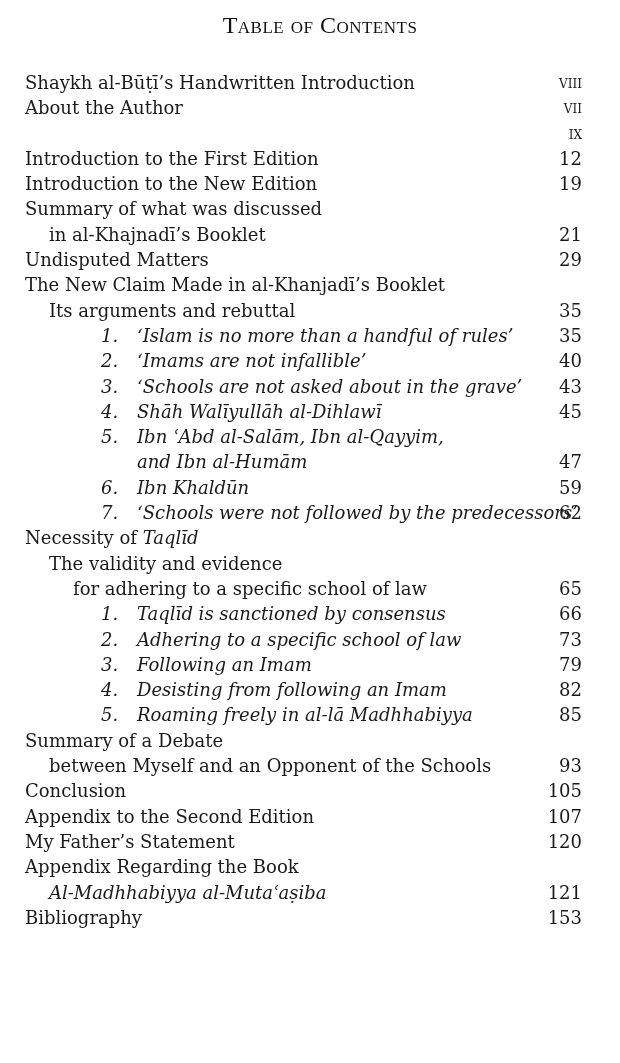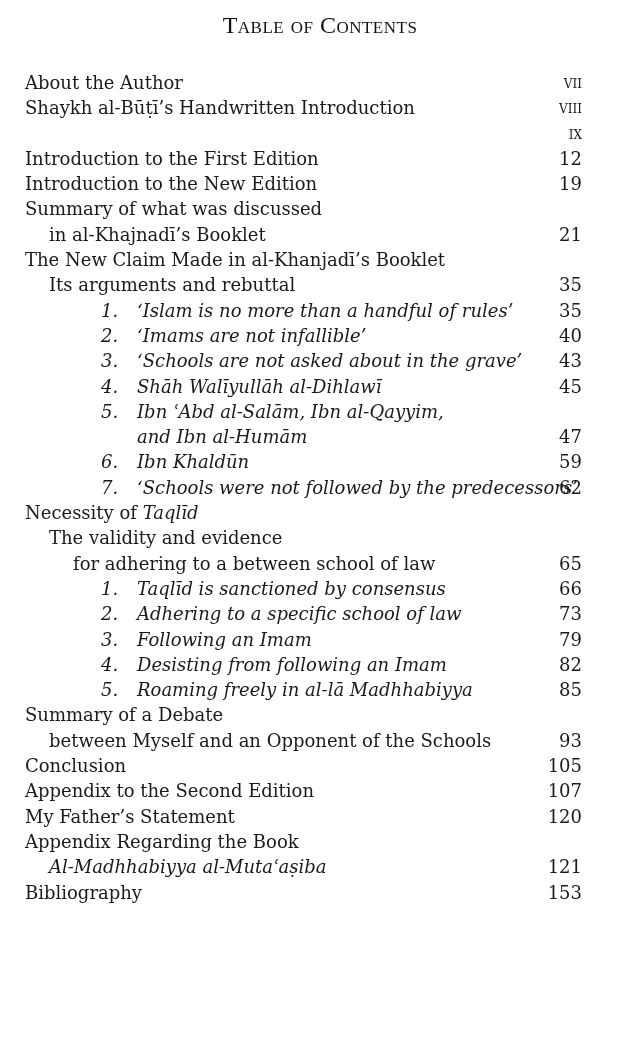--- a/index.html
+++ b/index.html
@@ -76,45 +76,49 @@
     em { font-style: italic; }
   </style>
 </head>
 <body>
 
 <div class="title">Table of Contents</div>
 
 <div class="toc">
 
   <div class="row">
+    <span class="text">Shaykh al-Būṭī’s Handwritten Introduction</span>
+    <span class="page roman">VIII</span>
+  </div>
+  <div class="row">
     <span class="text">About the Author</span>
     <span class="page roman">VII</span>
   </div>
   <div class="row">
-    <span class="text">Shaykh al-Būṭī’s Handwritten Introduction</span>
-    <span class="page roman">VIII</span>
-  </div>
-  <div class="row">
     <span class="page roman">IX</span>
   </div>
   <div class="row">
     <span class="text">Introduction to the First Edition</span>
     <span class="page">12</span>
   </div>
   <div class="row">
     <span class="text">Introduction to the New Edition</span>
     <span class="page">19</span>
   </div>
   <div class="row">
     <span class="text">Summary of what was discussed</span>
     <span class="page"></span>
   </div>
   <div class="row l1">
     <span class="text">in al-Khajnadī’s Booklet</span>
     <span class="page">21</span>
+  </div>
+  <div class="row">
+    <span class="text">Undisputed Matters</span>
+    <span class="page">29</span>
   </div>
   <div class="row">
     <span class="text">The New Claim Made in al-Khanjadī’s Booklet</span>
     <span class="page"></span>
   </div>
   <div class="row l1">
     <span class="text">Its arguments and rebuttal</span>
     <span class="page">35</span>
   </div>
   <div class="row num">
@@ -158,21 +162,21 @@
   </div>
   <div class="row">
     <span class="text"><span>Necessity of </span><em>Taqlīd</em></span>
     <span class="page"></span>
   </div>
   <div class="row l1">
     <span class="text">The validity and evidence</span>
     <span class="page"></span>
   </div>
   <div class="row l2">
-    <span class="text">for adhering to a between school of law</span>
+    <span class="text">for adhering to a specific school of law</span>
     <span class="page">65</span>
   </div>
   <div class="row num">
     <span class="marker">1.</span>
     <span class="text">Taqlīd is sanctioned by consensus</span>
     <span class="page">66</span>
   </div>
   <div class="row num">
     <span class="marker">2.</span>
     <span class="text">Adhering to a specific school of law</span>

